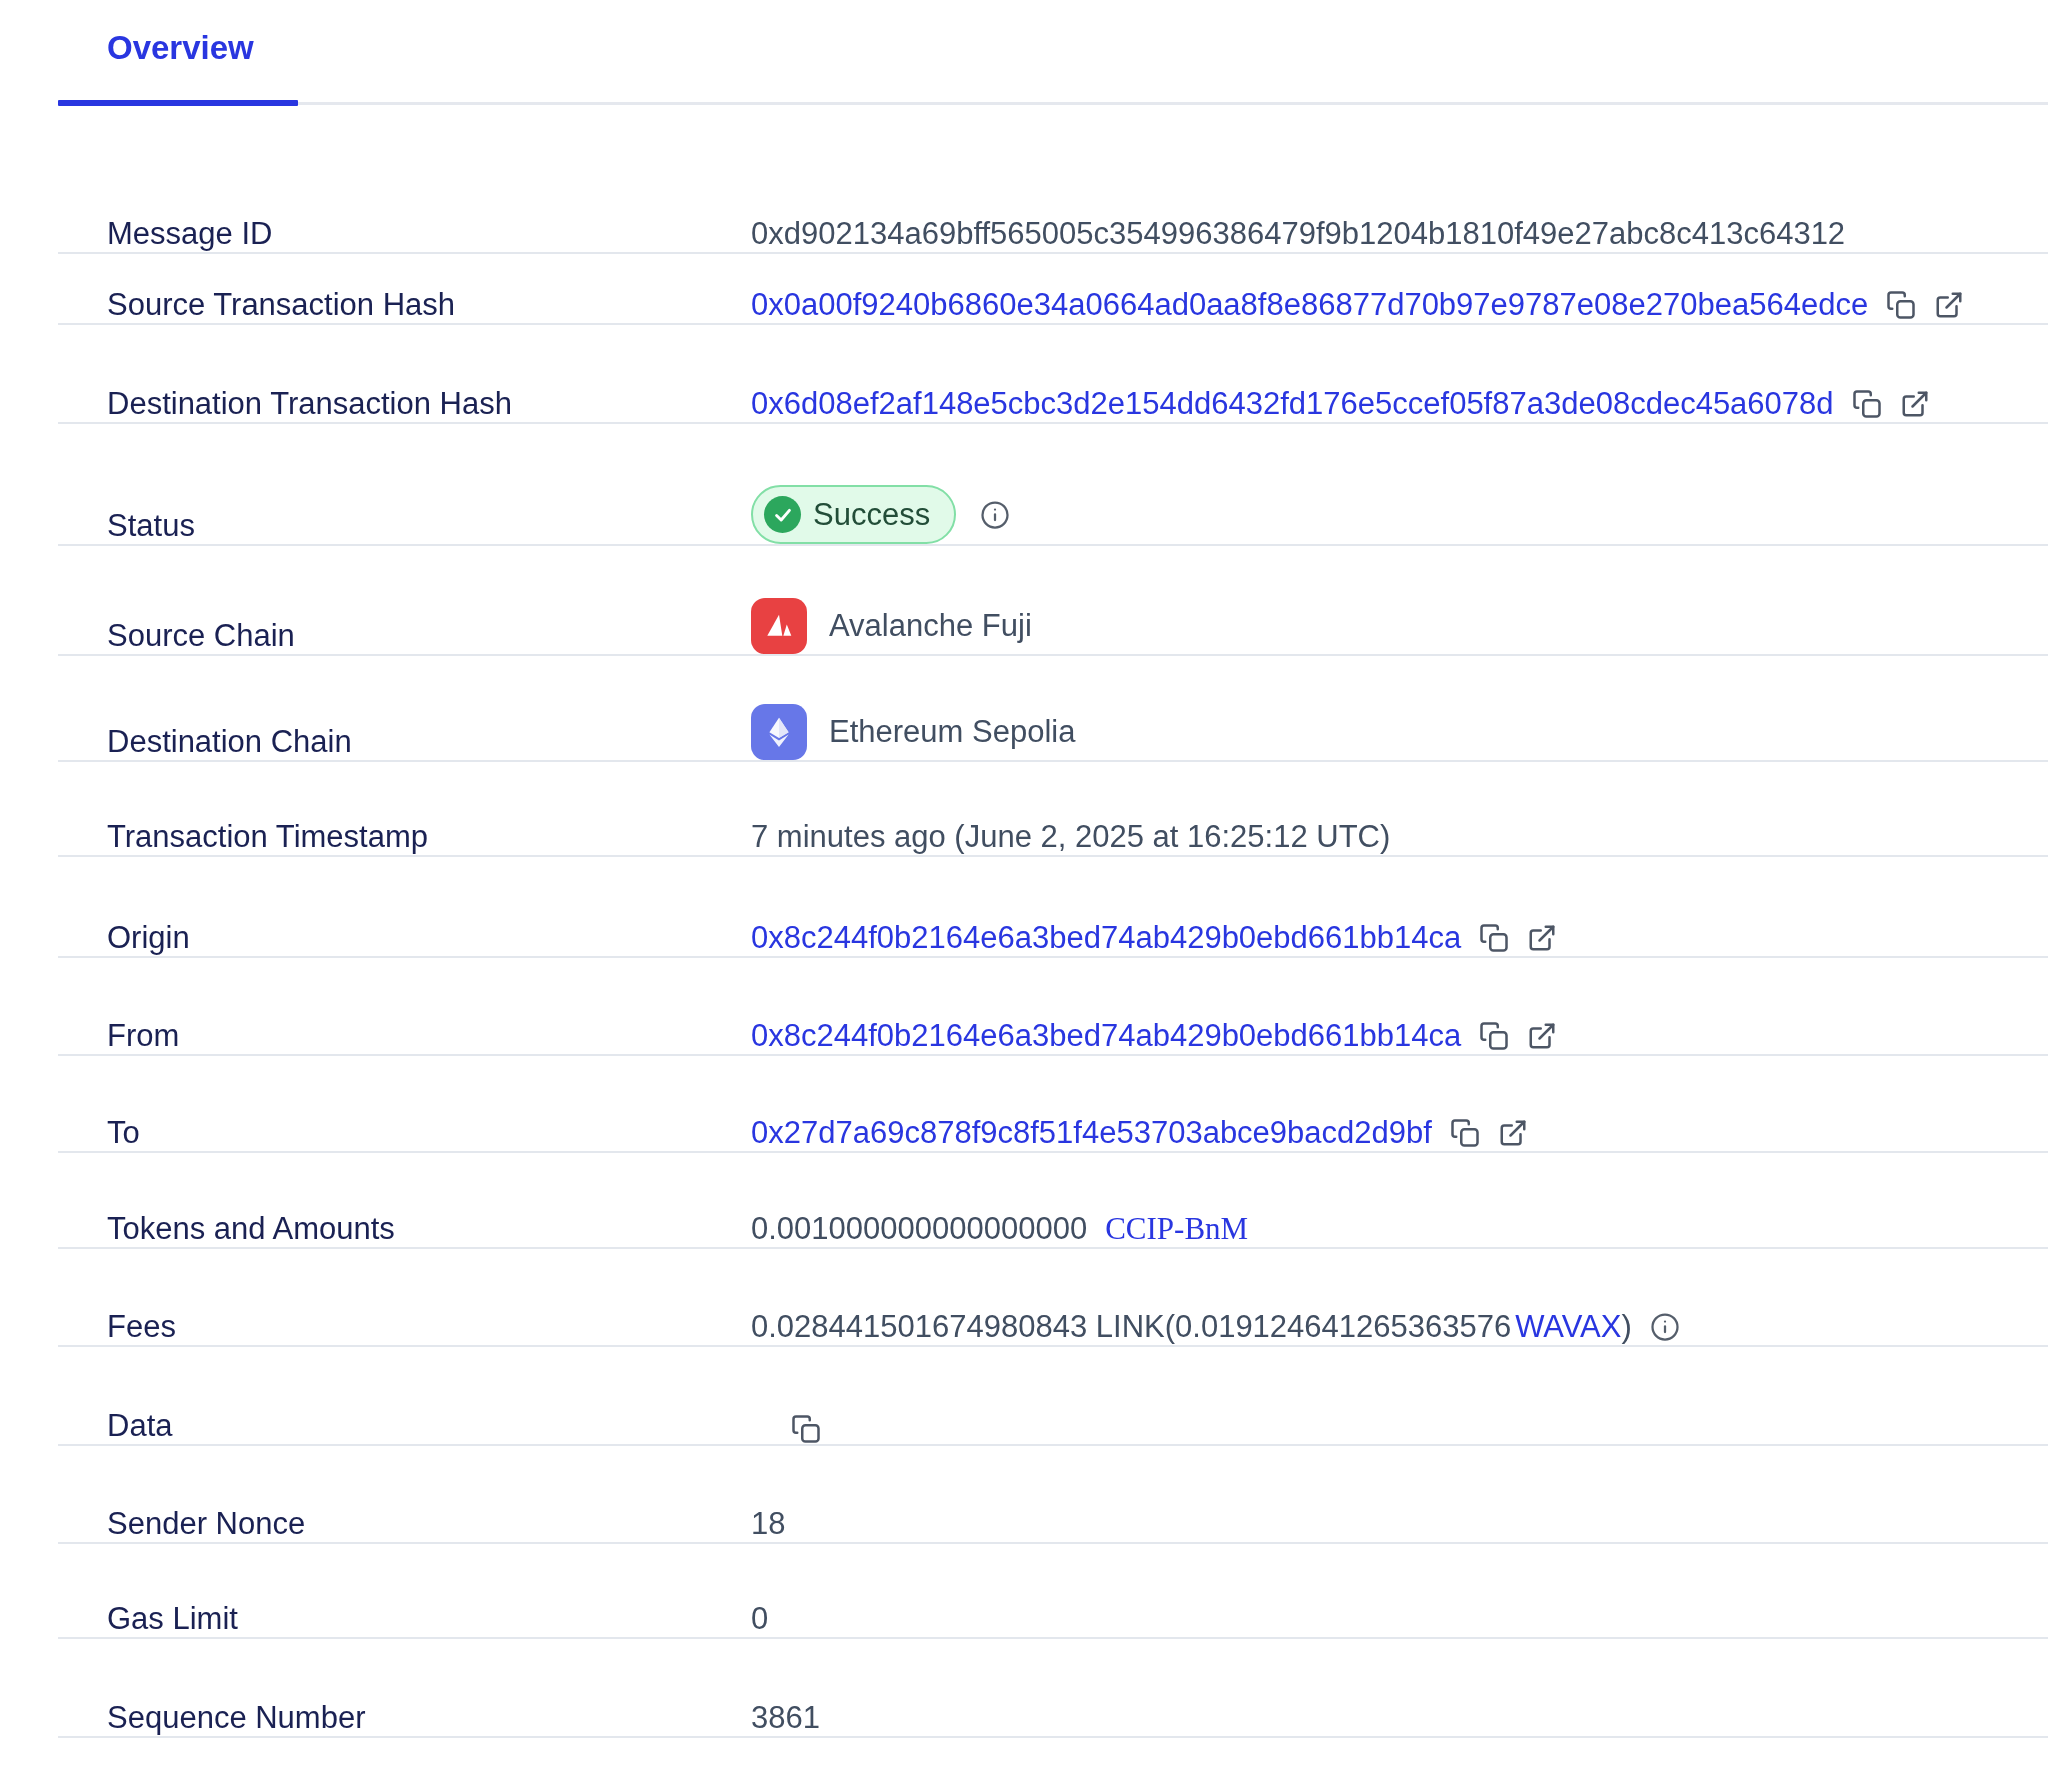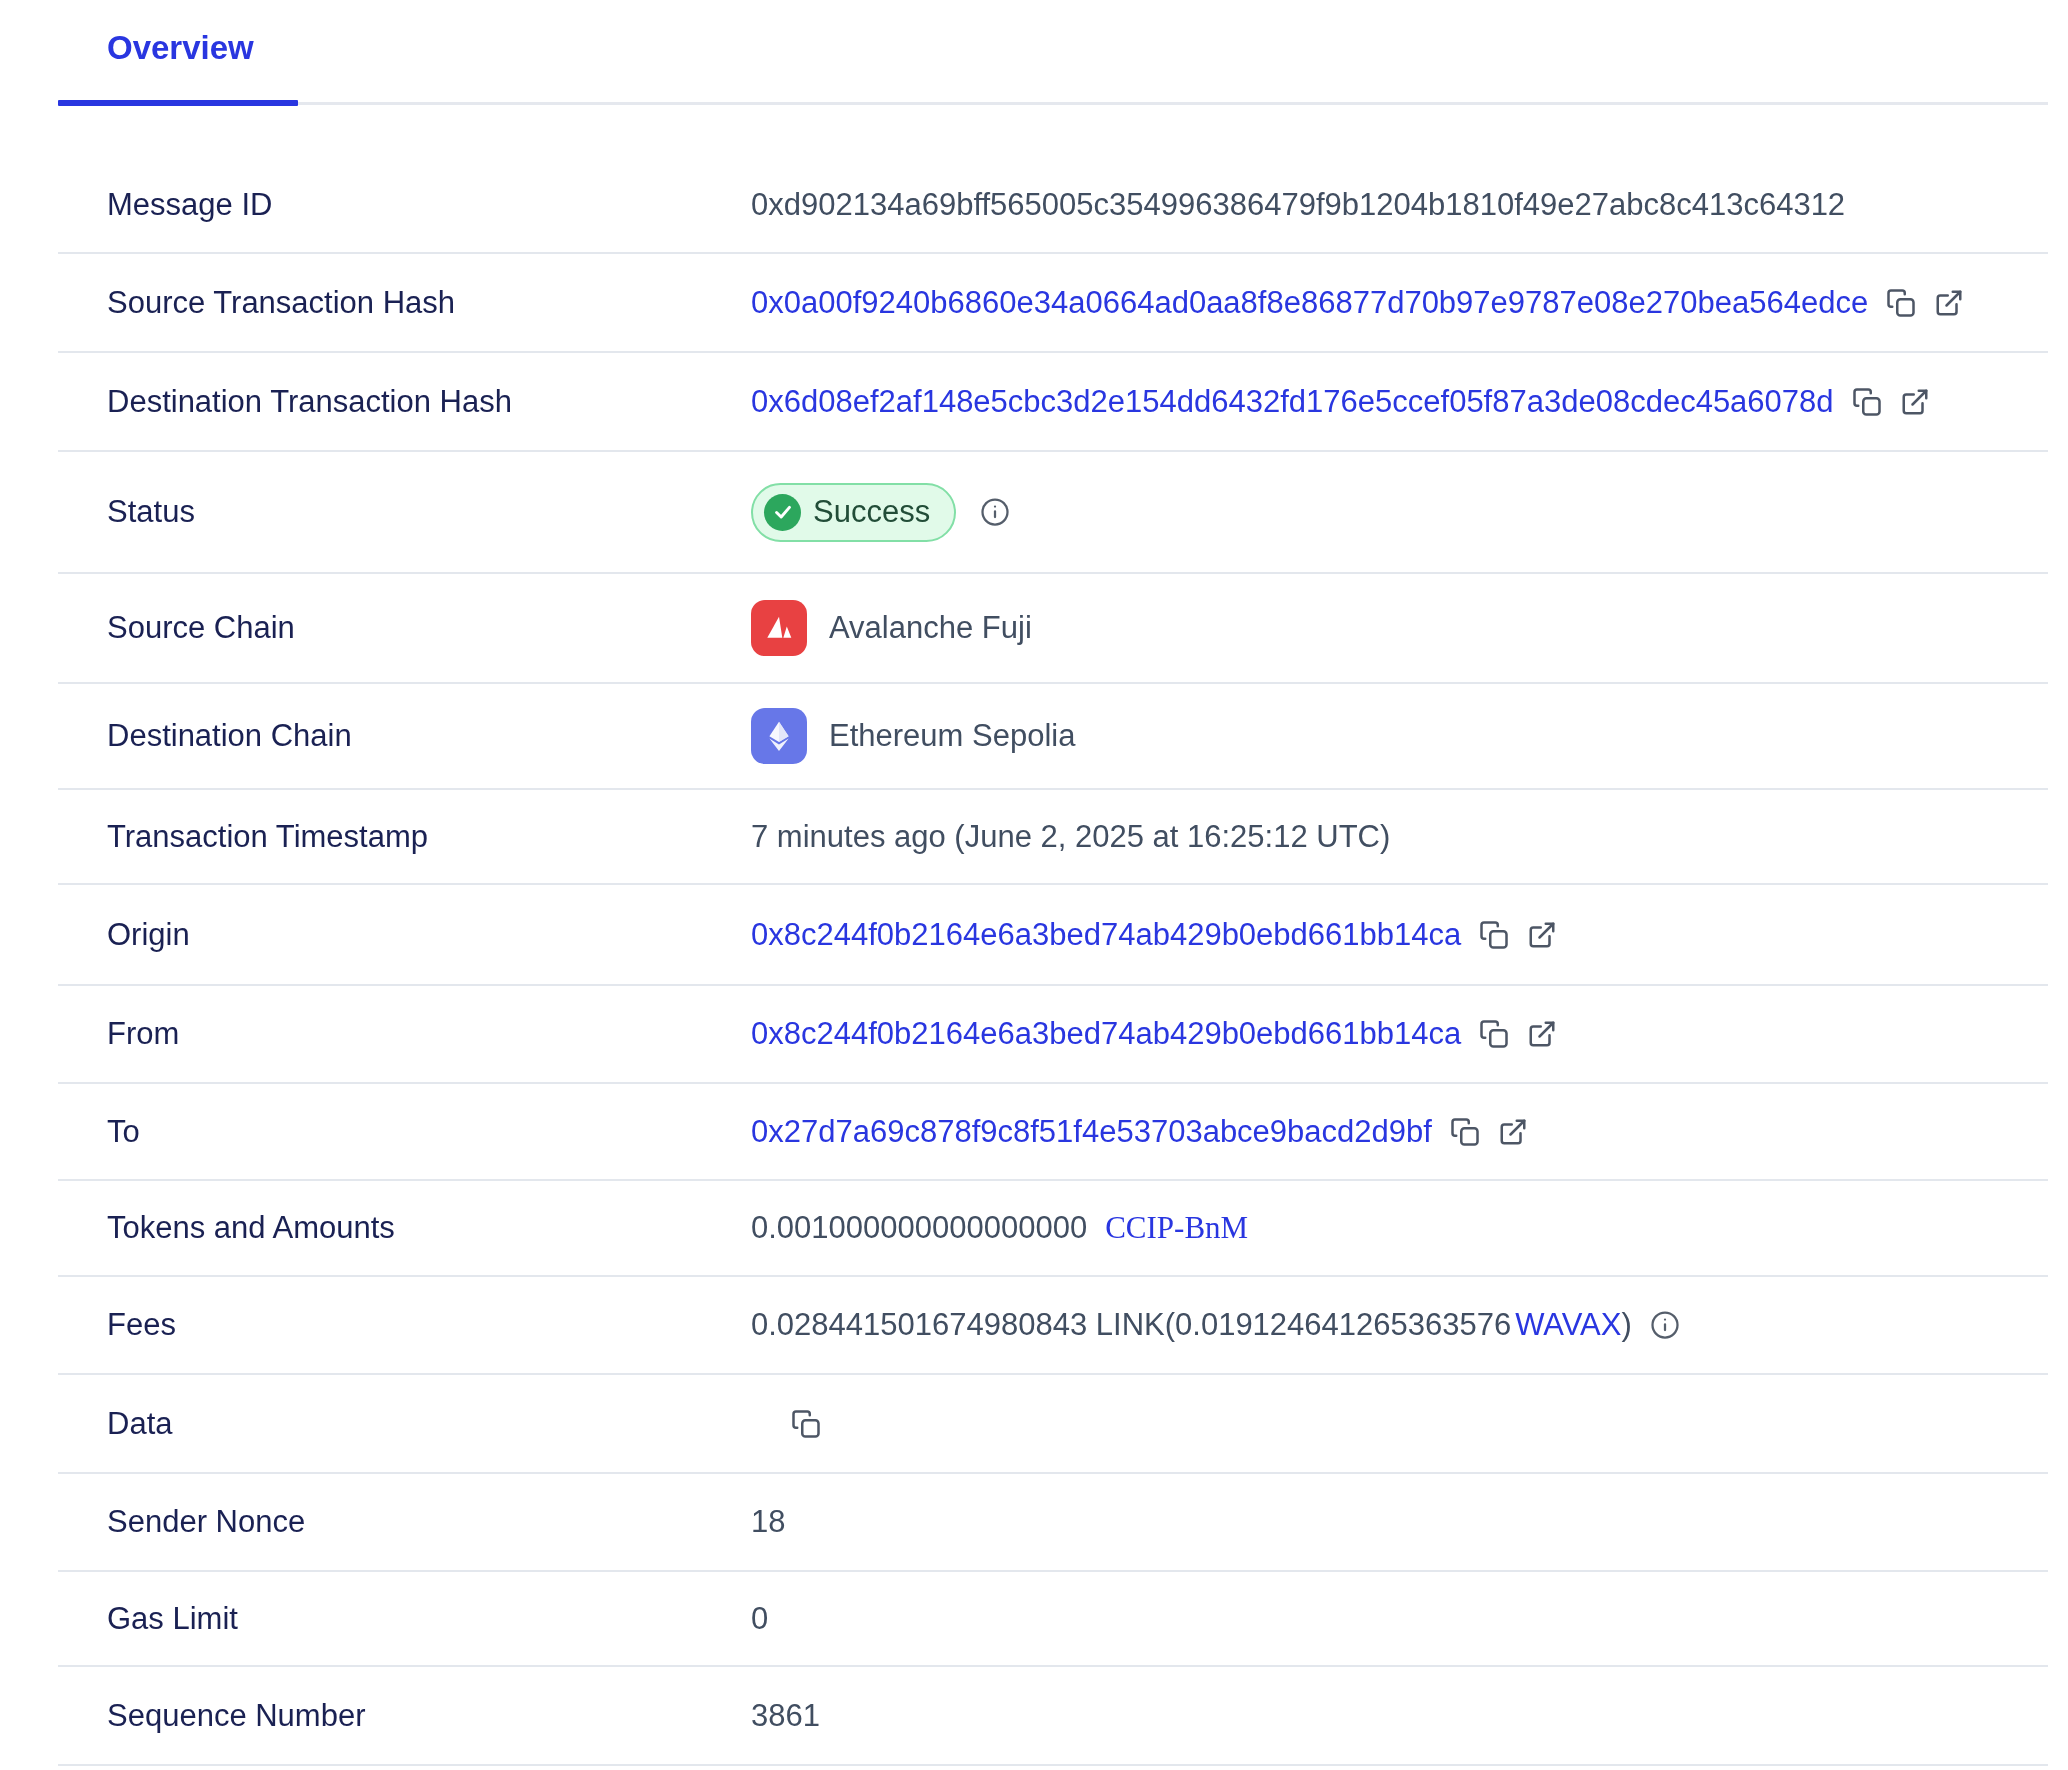--- a/index.html
+++ b/index.html
@@ -12,21 +12,21 @@
   }
   .content { margin-left: 58px; margin-right: 20px; }
 
   
   .tabbar { position: relative; border-bottom: 3px solid #e5e8ee; padding: 28px 0 34px 49px; }
   .tab { font-size: 33px; font-weight: 700; color: #2936e0; line-height: 40px; display:inline-block;text-align:center; }
   .tab-underline { position: absolute; left: 0; bottom: -4px; width: 240px; height: 6px; background: #2936e0; border-radius: 1px; }
 
   
   .table { margin-top: 52px; }
-  .row { display: flex; align-items: center; border-bottom: 2px solid #e3e7ed; }
+  .row { display: flex; align-items: flex-end; border-bottom: 2px solid #e3e7ed; }
   .row .label { flex: 0 0 693px; padding-left: 49px; font-size: 31px; color: #1a2153; }
   .row .value { flex: 1; display: flex; align-items: center; font-size: 31px; color: #414e61; }
   .link { color: #2936e0; text-decoration: none; cursor: pointer; }
 
   .icon-btn { display: inline-flex; align-items: center; margin-left: 18px; color: #4d5665; cursor: pointer; background:none; border:none; padding:0; }
   .icon-btn svg { width: 30px; height: 30px; }
   .info-btn { margin-left: 24px; color: #555e6b; }
 
   
   .badge {
@@ -84,21 +84,21 @@
 
   <div class="table">
 
     <div class="row" style="height:97px">
       <div class="label">Message ID</div>
       <div class="value">
         <span>0xd902134a69bff565005c354996386479f9b1204b1810f49e27abc8c413c64312</span>
       </div>
     </div>
 
-    <div class="row" style="height:99px">
+    <div class="row" style="height:71px">
       <div class="label">Source Transaction Hash</div>
       <div class="value">
         <a class="link">0x0a00f9240b6860e34a0664ad0aa8f8e86877d70b97e9787e08e270bea564edce</a>
         <button class="icon-btn">
             <svg viewBox="0 0 24 24" fill="none" stroke="currentColor" stroke-width="2" stroke-linecap="round" stroke-linejoin="round">
               <use href="#i-copy"></use>
             </svg>
           </button>
         <button class="icon-btn">
             <svg viewBox="0 0 24 24" fill="none" stroke="currentColor" stroke-width="2" stroke-linecap="round" stroke-linejoin="round">

